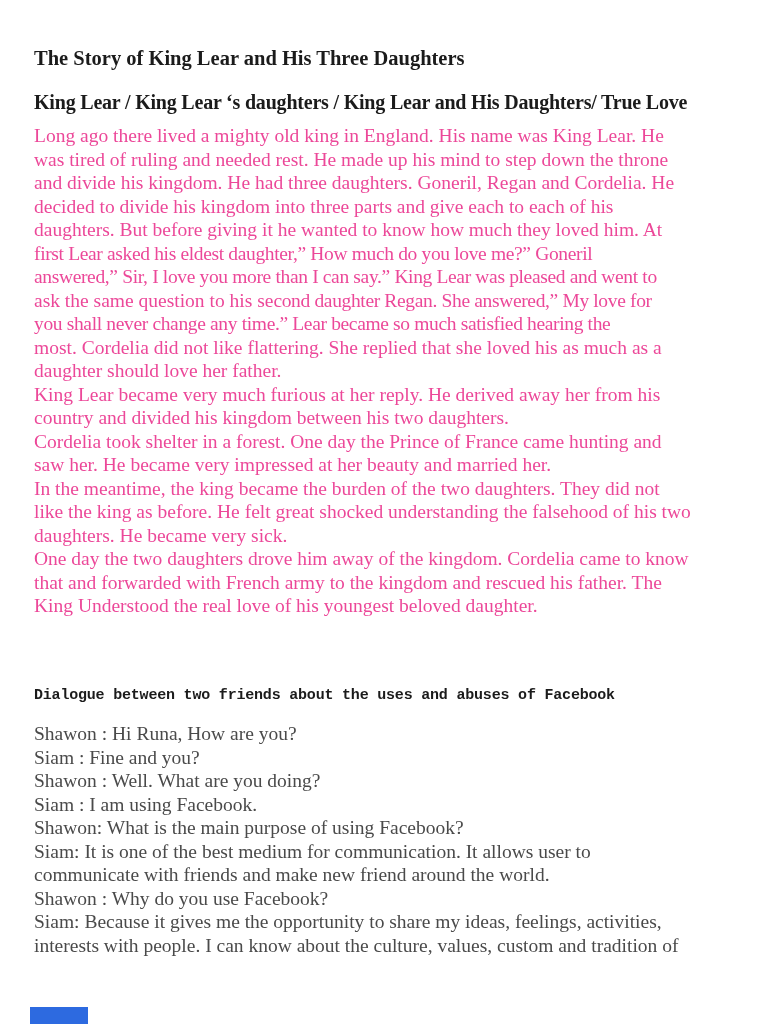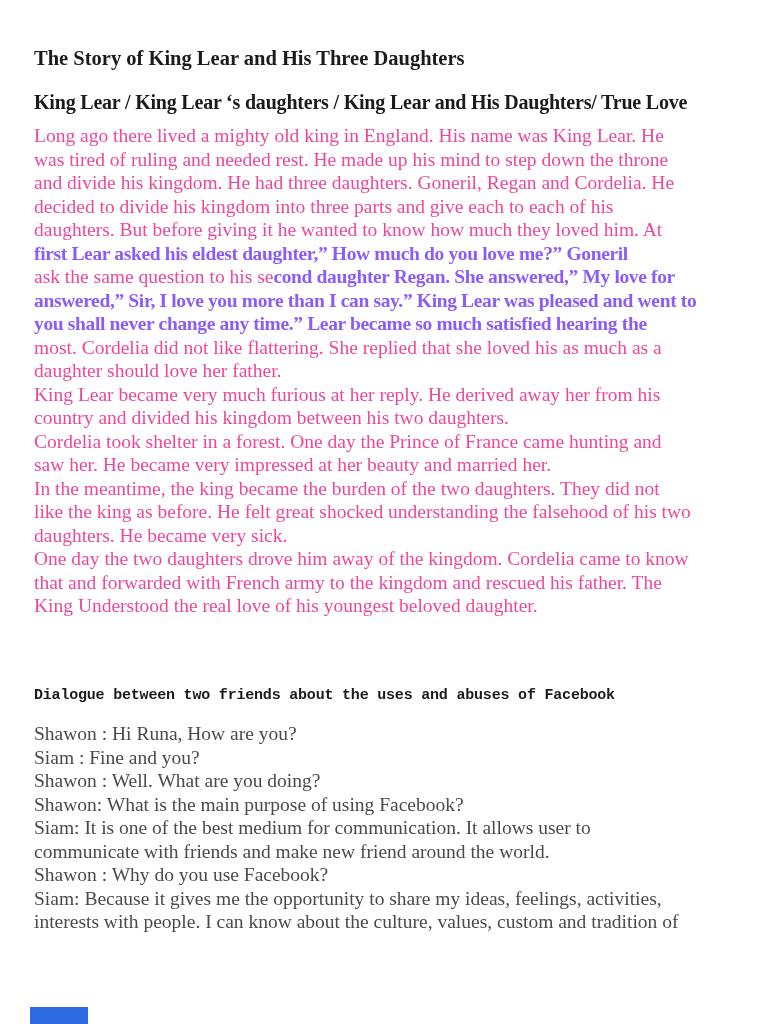--- a/index.html
+++ b/index.html
@@ -12,21 +12,21 @@
     font-weight:bold;color:#1b1b1b;
   }
   .title1{font-size:20.5px;line-height:27.5px;white-space:pre;}
   .title2{font-size:20px;line-height:27.5px;letter-spacing:-0.2px;white-space:pre;margin-top:16px;}
   .story{
     position:absolute;top:124px;left:34px;width:706px;
     font-size:19.5px;line-height:23.5px;
   }
   .line{white-space:pre;}
   .seg-n{color:#ec4899;}
-  .seg-b{color:#8b5cf6;font-weight:bold;letter-spacing:-0.35px;margin-top:32px;}
+  .seg-b{color:#ec4899;font-weight:normal;letter-spacing:-0.35px;margin-top:32px;}
   .dlg-heading{
     position:absolute;top:683px;left:34px;
     font-weight:bold;font-size:15px;line-height:26px;color:#1b1b1b;
     letter-spacing:-0.2px;white-space:pre;font-family:Liberation Mono, monospace;
   }
   .dialogue{
     position:absolute;top:722px;left:34px;width:706px;
     font-size:19.5px;line-height:23.5px;color:#4a4a4a;
   }
   .marker{
@@ -43,22 +43,22 @@
     <div class="title2">King Lear / King Lear ‘s daughters / King Lear and His Daughters/ True Love</div>
   </div>
 
   <div class="story">
       <div class="line"><span class="seg-n">Long ago there lived a mighty old king in England. His name was King Lear. He</span></div>
       <div class="line"><span class="seg-n">was tired of ruling and needed rest. He made up his mind to step down the throne</span></div>
       <div class="line"><span class="seg-n">and divide his kingdom. He had three daughters. Goneril, Regan and Cordelia. He</span></div>
       <div class="line"><span class="seg-n">decided to divide his kingdom into three parts and give each to each of his</span></div>
       <div class="line"><span class="seg-n">daughters. But before giving it he wanted to know how much they loved him. At</span></div>
       <div class="line"><span class="seg-b">first Lear asked his eldest daughter,” How much do you love me?” Goneril</span></div>
+      <div class="line"><span class="seg-b">answered,” Sir, I love you more than I can say.” King Lear was pleased and went to</span></div>
       <div class="line"><span class="seg-n">ask the same question to his se</span><span class="seg-b">cond daughter Regan. She answered,” My love for</span></div>
-      <div class="line"><span class="seg-b">answered,” Sir, I love you more than I can say.” King Lear was pleased and went to</span></div>
       <div class="line"><span class="seg-b">you shall never change any time.” Lear became so much satisfied hearing the</span></div>
       <div class="line"><span class="seg-n">most. Cordelia did not like flattering. She replied that she loved his as much as a</span></div>
       <div class="line"><span class="seg-n">daughter should love her father.</span></div>
       <div class="line"><span class="seg-n">King Lear became very much furious at her reply. He derived away her from his</span></div>
       <div class="line"><span class="seg-n">country and divided his kingdom between his two daughters.</span></div>
       <div class="line"><span class="seg-n">Cordelia took shelter in a forest. One day the Prince of France came hunting and</span></div>
       <div class="line"><span class="seg-n">saw her. He became very impressed at her beauty and married her.</span></div>
       <div class="line"><span class="seg-n">In the meantime, the king became the burden of the two daughters. They did not</span></div>
       <div class="line"><span class="seg-n">like the king as before. He felt great shocked understanding the falsehood of his two</span></div>
       <div class="line"><span class="seg-n">daughters. He became very sick.</span></div>
@@ -66,20 +66,21 @@
       <div class="line"><span class="seg-n">that and forwarded with French army to the kingdom and rescued his father. The</span></div>
       <div class="line"><span class="seg-n">King Understood the real love of his youngest beloved daughter.</span></div>
     </div>
 
   <div class="dlg-heading">Dialogue between two friends about the uses and abuses of Facebook</div>
 
   <div class="dialogue">
       <div class="line">Shawon : Hi Runa, How are you?</div>
       <div class="line">Siam : Fine and you?</div>
       <div class="line">Shawon : Well. What are you doing?</div>
+      <div class="line">Siam : I am using Facebook.</div>
       <div class="line">Shawon: What is the main purpose of using Facebook?</div>
       <div class="line">Siam: It is one of the best medium for communication. It allows user to</div>
       <div class="line">communicate with friends and make new friend around the world.</div>
       <div class="line">Shawon : Why do you use Facebook?</div>
       <div class="line">Siam: Because it gives me the opportunity to share my ideas, feelings, activities,</div>
       <div class="line">interests with people. I can know about the culture, values, custom and tradition of</div>
     </div>
 
   <div class="marker" style="background: rgb(45, 106, 224);"></div>
 

